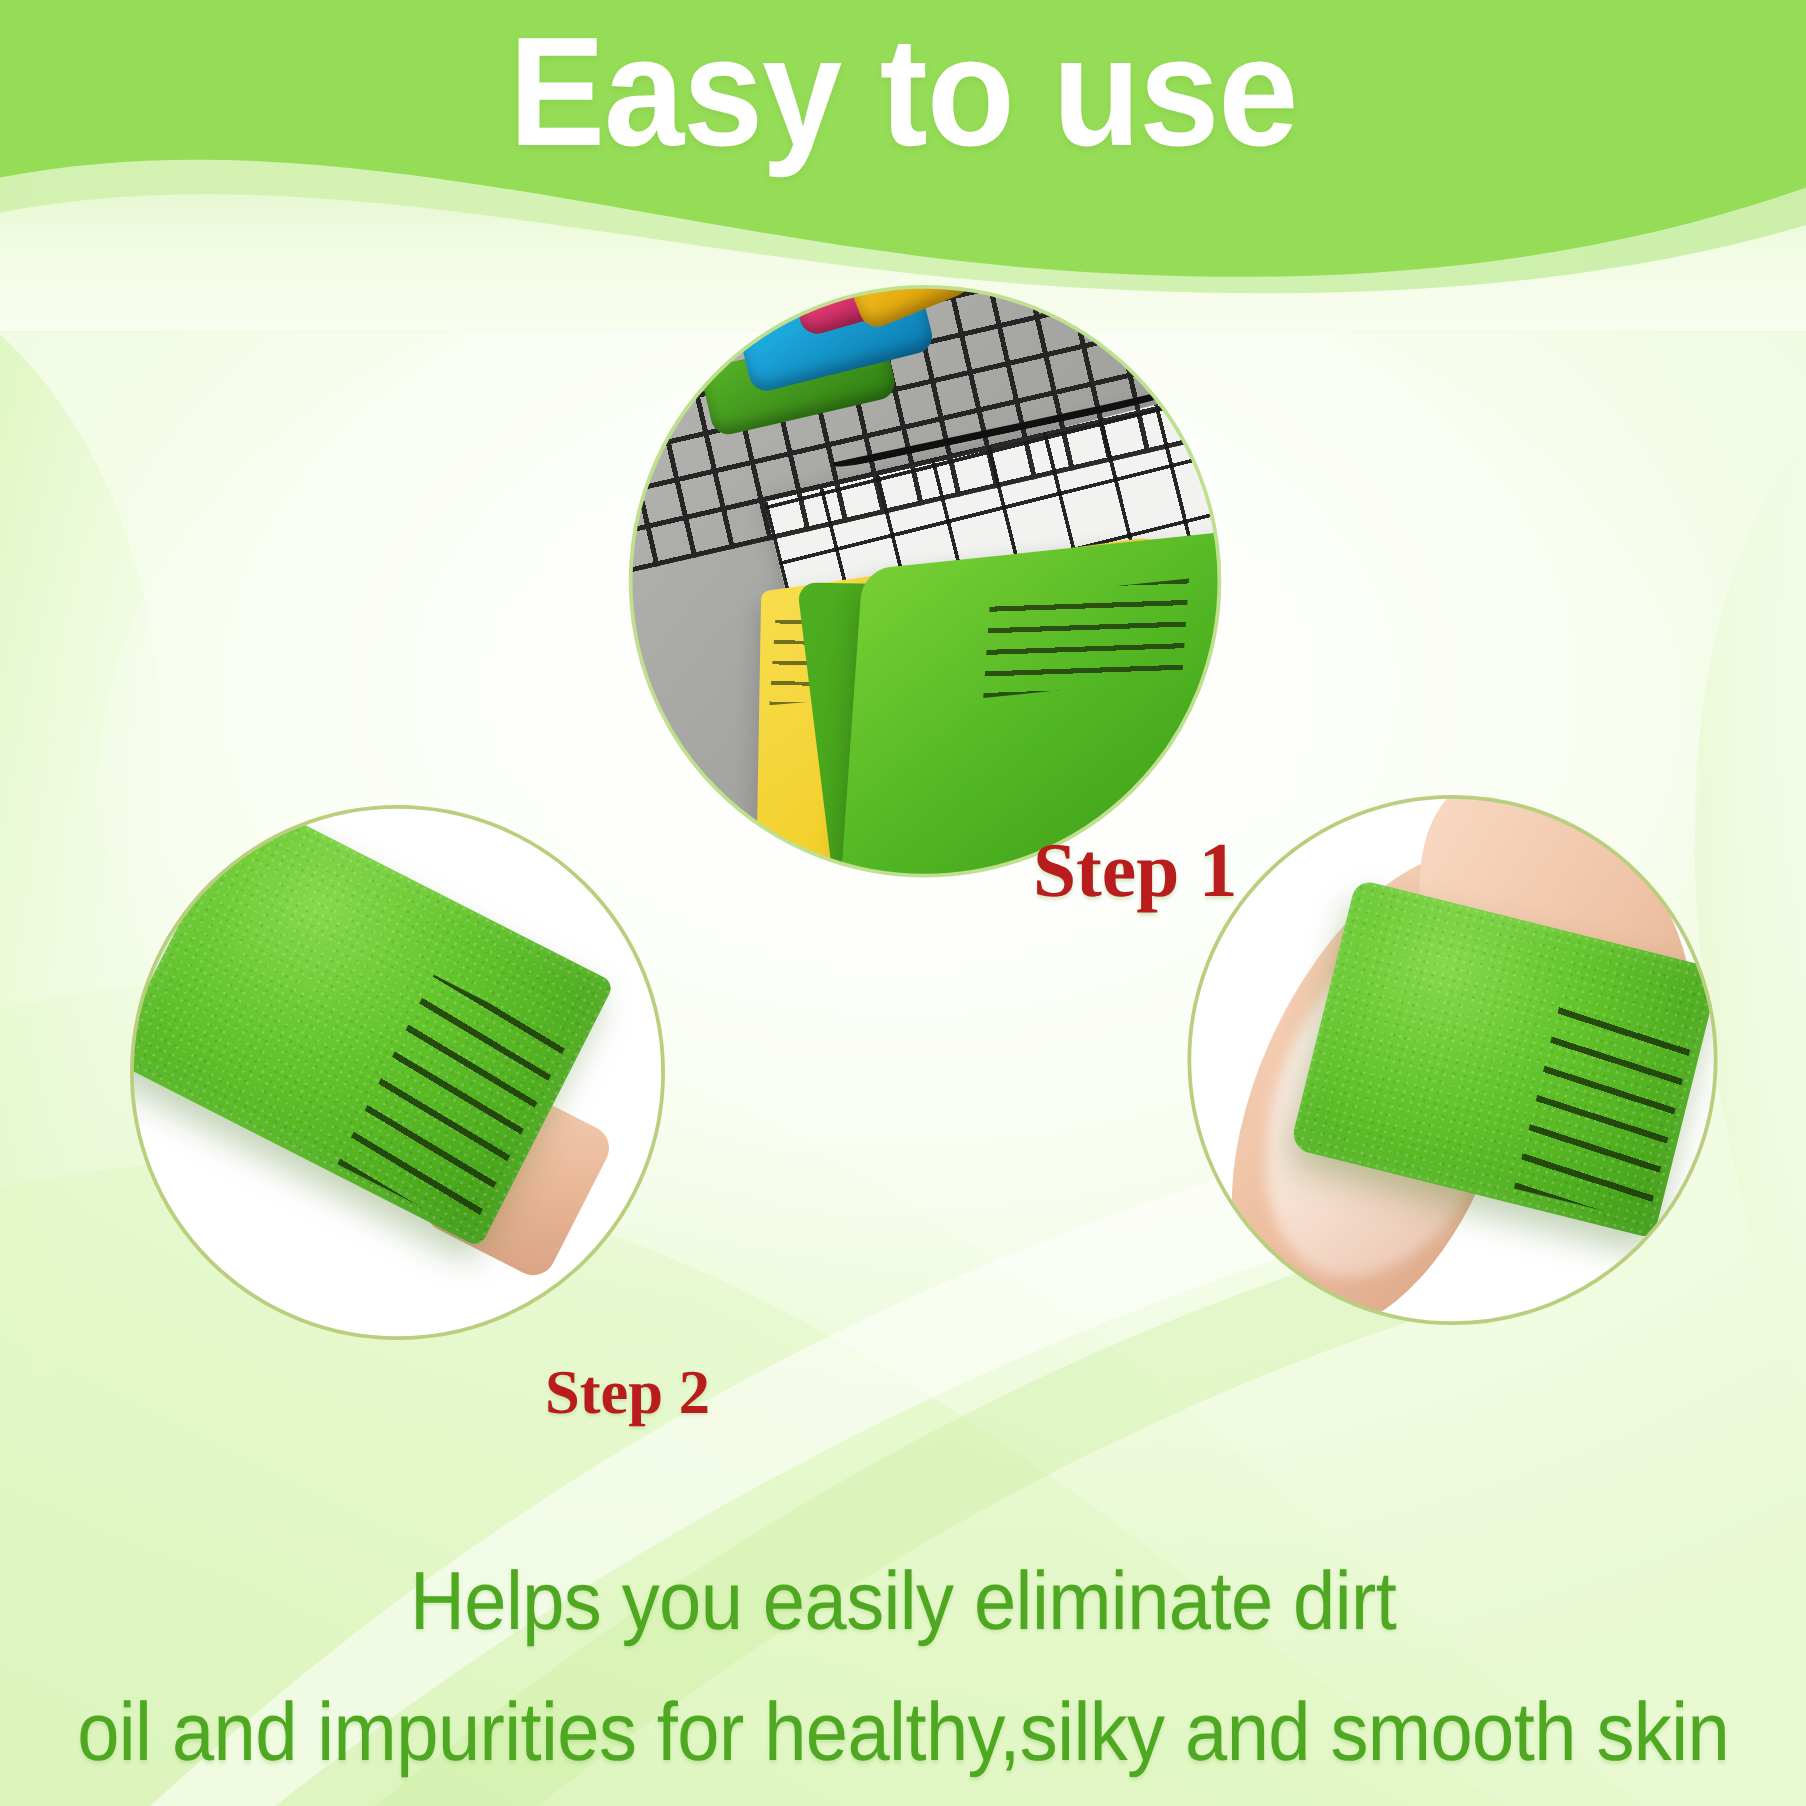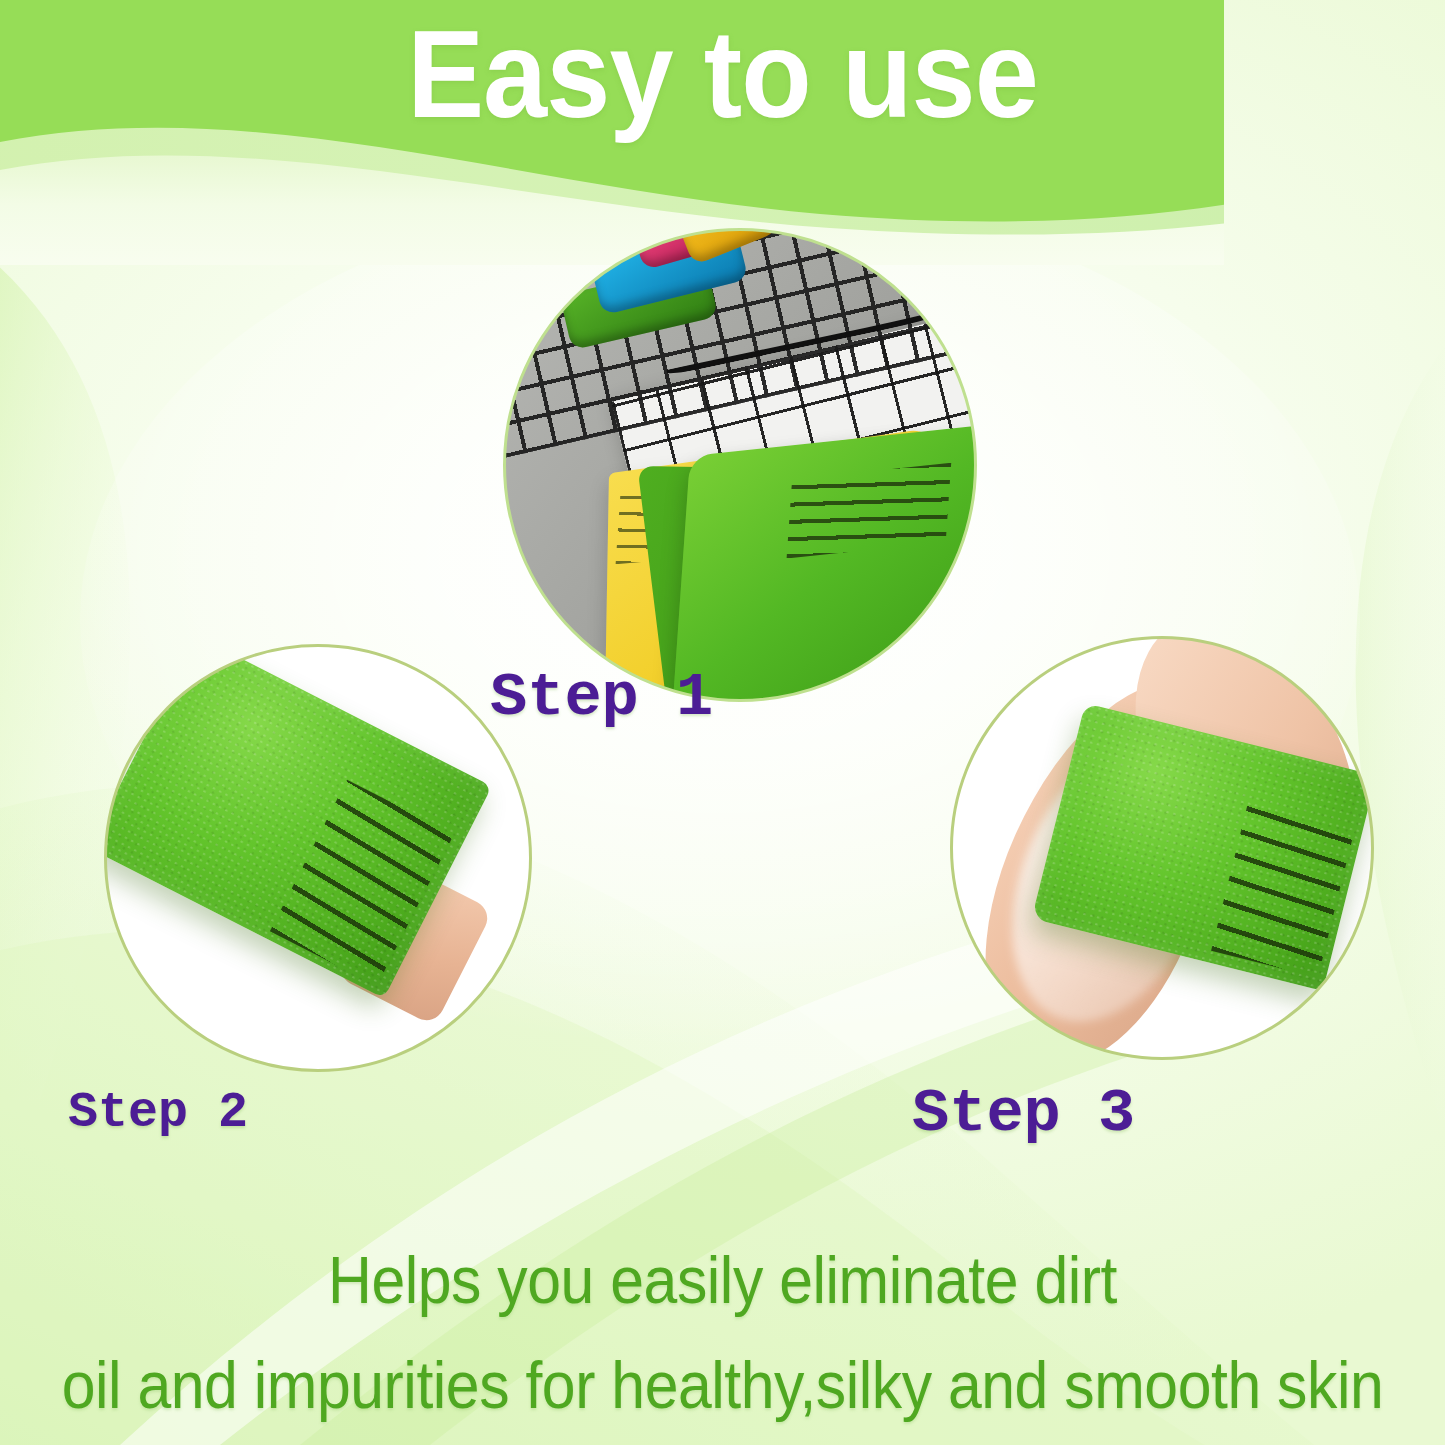--- a/index.html
+++ b/index.html
@@ -25,21 +25,21 @@
     inset: 0;
     background:
       radial-gradient(ellipse 90% 60% at 50% 38%, #ffffff 0%, #f6fdec 45%, #e9f9d2 100%);
   }
   .bg-swooshes { position: absolute; inset: 0; }
 
   
   .header {
     position: absolute;
     left: 0; top: 0;
-    width: 1224px;
+    width: 1445px;
     height: 265px;
     overflow: hidden;
   }
   .header-green {
     position: absolute;
     inset: 0;
     background: #96dd57;
   }
   .header-title {
     position: absolute;
@@ -65,24 +65,24 @@
     box-sizing: border-box;
   }
   .circle-ring {
     position: absolute;
     border-radius: 50%;
     box-sizing: border-box;
     pointer-events: none;
   }
   .step-label {
     position: absolute;
-    text-align: left;
-    font-family: Liberation Mono, monospace;
+    text-align: right;
+    font-family: Liberation Serif, serif;
     font-weight: 700;
-    color: #4c1d95;
+    color: #b91c1c;
     text-shadow: 0 2px 3px rgba(120,180,70,0.30);
     white-space: nowrap;
   }
 
   
   #step1-circle { left: 505px; top: 230px; width: 470px; height: 470px; }
   #step1-ring   { left: 503px; top: 228px; width: 474px; height: 474px;
                   border: 3px solid #bfe08f; }
   #step1-label  { left: 490px; top: 662px; width: 500px; font-size: 62px; }
 
@@ -390,18 +390,17 @@
     <div class="photo">
       <div class="s3-arm"></div>
       <div class="s3-arm2"></div>
       <div class="s3-foam"></div>
       <div class="mitt s3-mitt">
         <div class="mitt-stripes s3-stripes"></div>
       </div>
     </div>
   </div>
   <div class="circle-ring" id="step3-ring"></div>
-  <div class="step-label" id="step3-label">Step 3</div>
 
   <div class="tagline" id="tagline-1">Helps you easily eliminate dirt</div>
   <div class="tagline" id="tagline-2">oil and impurities for healthy,silky and smooth skin</div>
 
 </div>
 
 </body></html>

